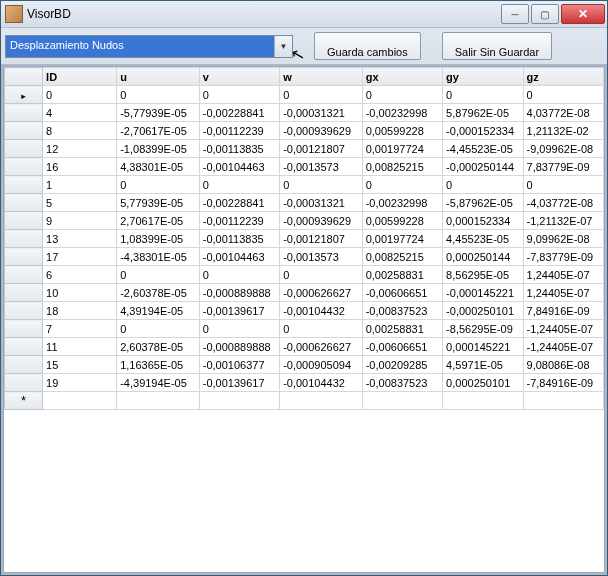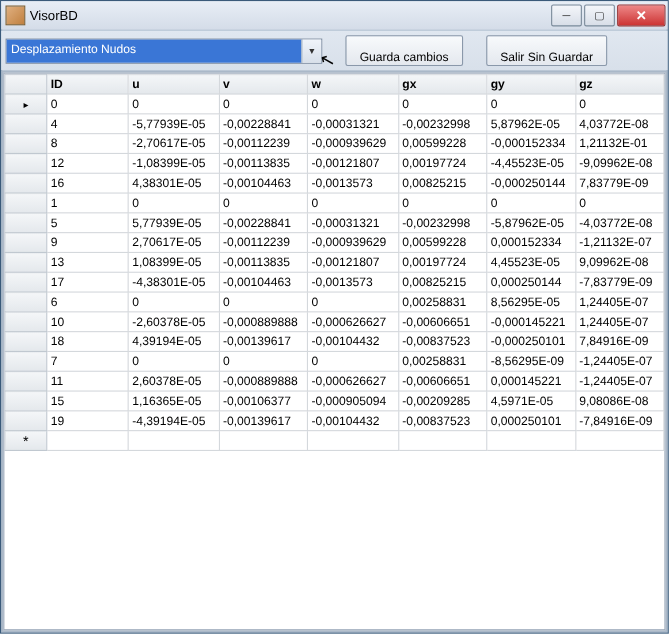--- a/index.html
+++ b/index.html
@@ -96,21 +96,21 @@
               <td>4,03772E-08</td>
             </tr>
             <tr>
               <td class="rowhdr"></td>
               <td>8</td>
               <td>-2,70617E-05</td>
               <td>-0,00112239</td>
               <td>-0,000939629</td>
               <td>0,00599228</td>
               <td>-0,000152334</td>
-              <td>1,21132E-01</td>
+              <td>1,21132E-02</td>
             </tr>
             <tr>
               <td class="rowhdr"></td>
               <td>12</td>
               <td>-1,08399E-05</td>
               <td>-0,00113835</td>
               <td>-0,00121807</td>
               <td>0,00197724</td>
               <td>-4,45523E-05</td>
               <td>-9,09962E-08</td>

